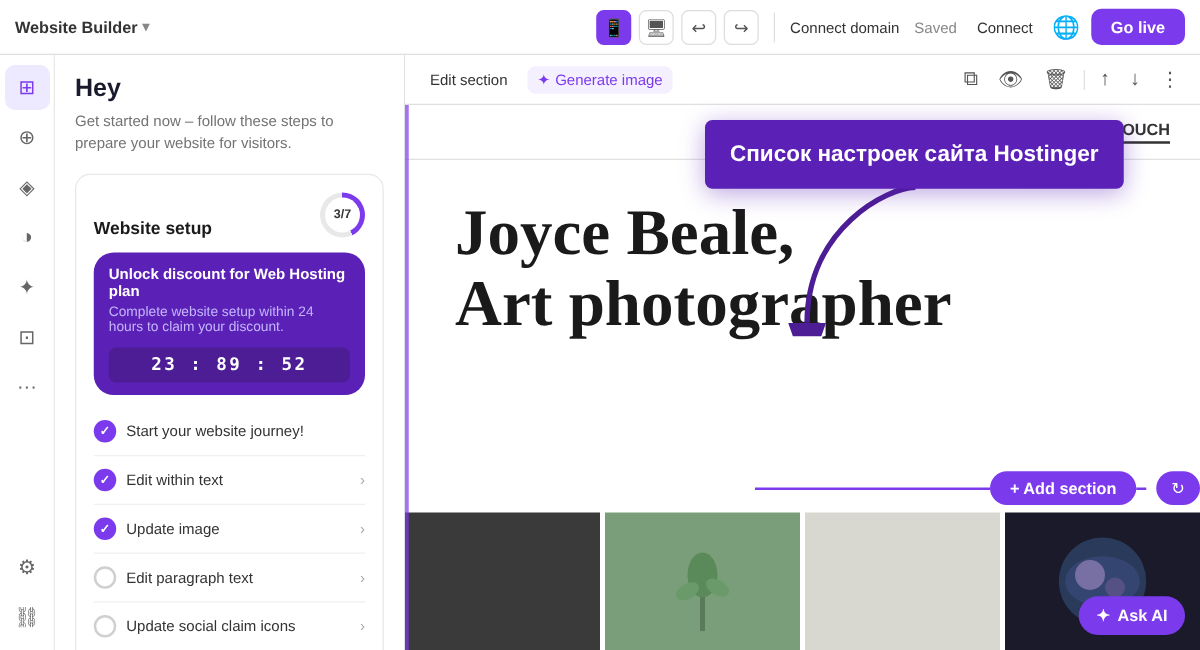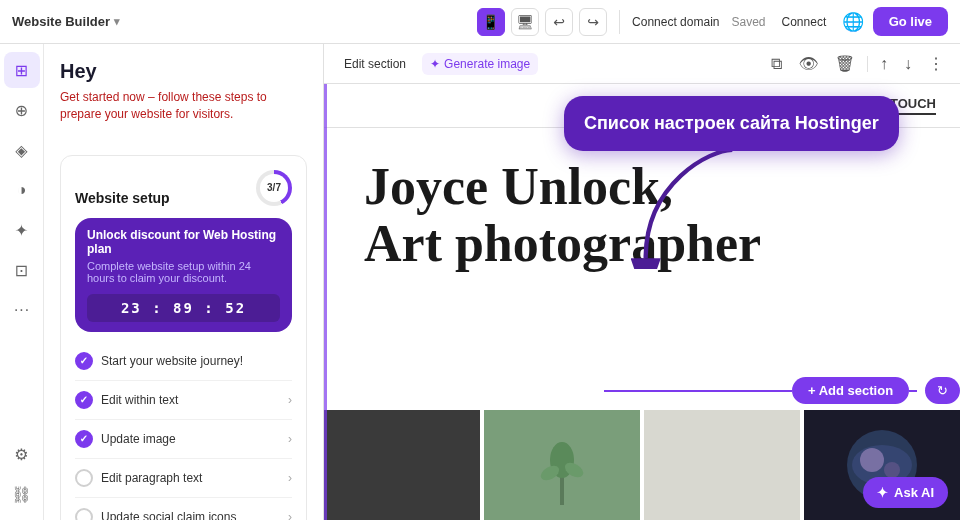--- a/index.html
+++ b/index.html
@@ -47,21 +47,21 @@
     }
     .sidebar-icon.active { background: #ede9fe; color: #7c3aed; }
     .sidebar-icon-spacer { flex: 1; }
 
     
     .panel {
       width: 280px; background: #fff; border-right: 1px solid #e0e0e0;
       padding: 16px; overflow-y: auto; position: relative;
     }
     .panel-hey { font-size: 20px; font-weight: 700; color: #1a1a2e; margin-bottom: 6px; }
-    .panel-subtitle { font-size: 12px; color: #b91c1c; line-height: 1.4; margin-bottom: 32px; }
+    .panel-subtitle { font-size: 12px; color: #737373; line-height: 1.4; margin-bottom: 16px; }
 
     
     .setup-card {
       background: #fff; border: 1px solid #e8e8e8; border-radius: 12px;
       padding: 14px; margin-bottom: 12px;
     }
     .setup-card-header { display: flex; justify-content: space-between; align-items: flex-end; margin-bottom: 12px; }
     .setup-card-title { font-size: 14px; font-weight: 600; color: #1a1a1a; }
     .setup-progress {
       width: 36px; height: 36px; border-radius: 50%;
@@ -167,21 +167,21 @@
     .gallery-item.dark { background: #2d2d2d; }
     .gallery-item.mid { background: #8a9e8a; }
     .gallery-item.light { background: #d4d4c8; }
 
     
     .tooltip-overlay {
       position: absolute; top: 52px; left: 240px; right: 0;
       display: flex; align-items: flex-start; pointer-events: none; z-index: 100;
     }
     .tooltip-box {
-      background: #5b21b6; color: #fff; border-radius: 19px;
+      background: #5b21b6; color: #fff; border-radius: 6px;
       padding: 16px 20px; font-size: 18px; font-weight: 600;
       max-width: 420px; line-height: 1.3;
       box-shadow: 0 4px 20px rgba(91,33,182,0.4);
     }
     .tooltip-box strong { font-weight: 900; }
     .tooltip-arrow {
       position: absolute; top: 72px; left: 320px;
       width: 120px; height: 120px; pointer-events: none; z-index: 99;
     }
 
@@ -309,21 +309,21 @@
 
     <div class="website-preview">
 
       <div class="preview-nav">
         <span class="preview-nav-link">MY WORKS</span>
         <span class="preview-nav-link active">GET IN TOUCH</span>
       </div>
 
       <div class="hero-section">
         <div class="hero-title">
-          <span>Joyce Unlock,</span><br>
+          <span>Joyce Beale,</span><br>
           <span>Art photographer</span>
         </div>
       </div>
 
       <div class="gallery-strip">
         <div class="gallery-item dark" style="background:#3a3a3a;"></div>
         <div class="gallery-item mid" style="background:#7a9e7a; display:flex; align-items:center; justify-content:center;">
           <svg width="60" height="80" viewBox="0 0 60 80" fill="none" xmlns="http://www.w3.org/2000/svg">
             <rect x="28" y="40" width="4" height="40" fill="#5a7a5a"></rect>
             <ellipse cx="30" cy="35" rx="12" ry="18" fill="#5a8a5a"></ellipse>

